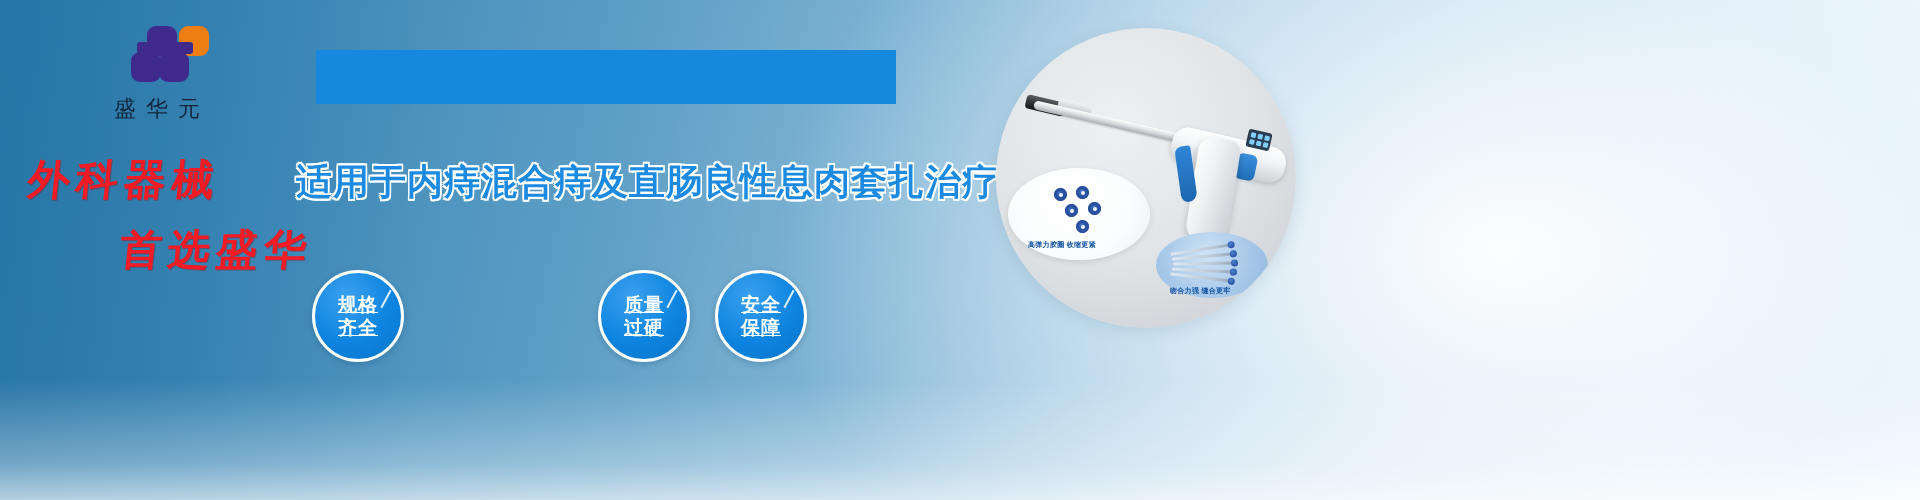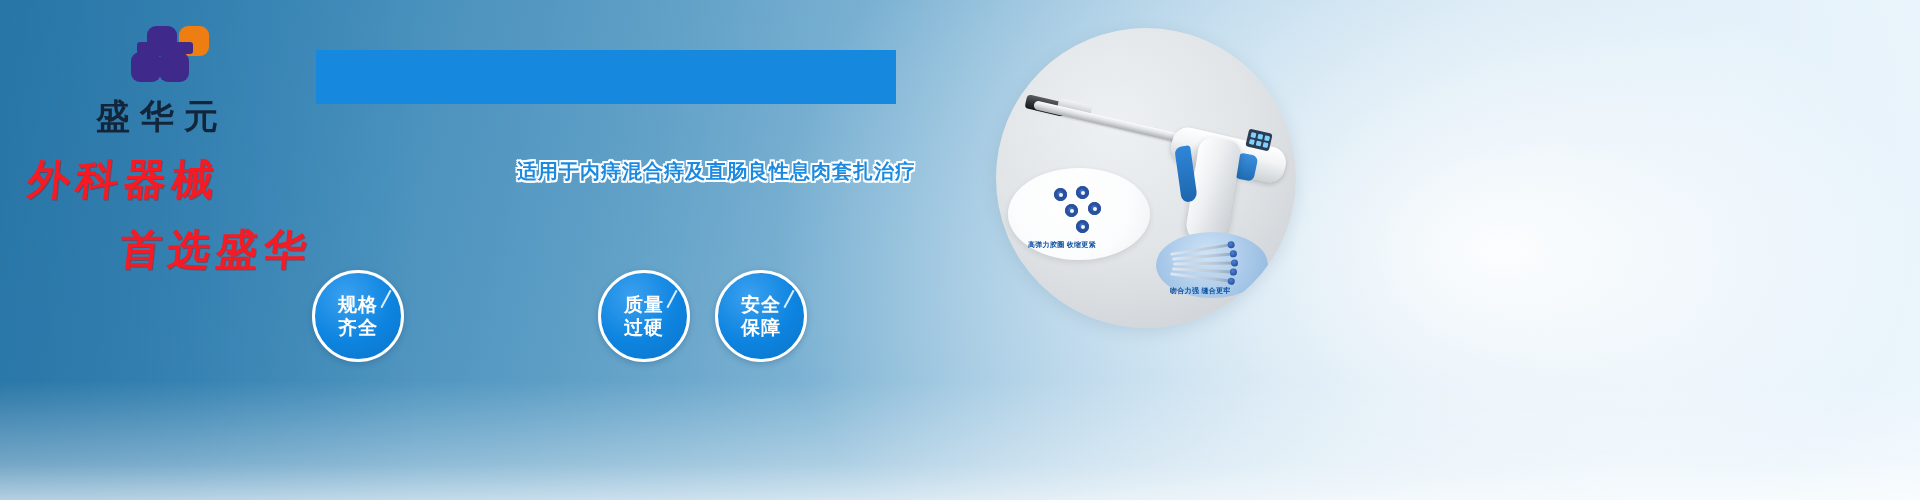--- a/index.html
+++ b/index.html
@@ -29,22 +29,22 @@
   
   #logo{position:absolute;left:62px;top:26px;width:190px;text-align:center;}
   .logo-mark{position:relative;width:80px;height:62px;margin:0 auto;}
   .lm{position:absolute;border-radius:9px;}
   .lm-a{left:30px;top:0px;width:30px;height:30px;background:#3f2a8c;}
   .lm-b{left:62px;top:0px;width:30px;height:30px;background:#ef7e12;}
   .lm-c{left:14px;top:26px;width:30px;height:30px;background:#3f2a8c;}
   .lm-d{left:42px;top:26px;width:30px;height:30px;background:#3f2a8c;}
   .lm-bar{left:20px;top:16px;width:56px;height:12px;background:#3f2a8c;border-radius:3px;}
   .logo-text{
-    margin-top:6px;font-size:34px;letter-spacing:10px;color:#13253a;
-    font-weight:700;text-indent:10px;
+    margin-top:6px;font-size:22px;letter-spacing:10px;color:#13253a;
+    font-weight:400;text-indent:10px;
     font-family:"Liberation Serif","DejaVu Serif",serif;
   }
 
   
   #title-bar{
     position:absolute;left:316px;top:50px;width:580px;height:54px;
     background:#1689df;
   }
   #title-text{
     position:absolute;left:316px;top:50px;width:580px;height:54px;
@@ -53,21 +53,21 @@
     text-shadow:
       2px 0 0 #111, -2px 0 0 #111, 0 2px 0 #111, 0 -2px 0 #111,
       2px 2px 0 #111, -2px 2px 0 #111, 2px -2px 0 #111, -2px -2px 0 #111,
       3px 3px 1px rgba(0,0,0,.45);
     white-space:nowrap;
   }
 
   
   #subtitle{
     position:absolute;left:296px;top:158px;width:620px;
-    text-align:right;font-size:20px;font-weight:700;color:#1b8ae0;
+    text-align:center;font-size:36px;font-weight:700;color:#1b8ae0;
     letter-spacing:1px;white-space:nowrap;
     text-shadow:
       1.6px 0 0 #fff,-1.6px 0 0 #fff,0 1.6px 0 #fff,0 -1.6px 0 #fff,
       1.6px 1.6px 0 #fff,-1.6px 1.6px 0 #fff,1.6px -1.6px 0 #fff,-1.6px -1.6px 0 #fff;
   }
 
   
   #slogan{position:absolute;left:24px;top:152px;width:330px;height:110px;}
   .slogan-line{
     color:#f41b24;font-weight:700;
@@ -80,21 +80,21 @@
   #slogan-2{font-size:42px;margin-left:96px;margin-top:14px;}
 
   
   #badges{position:absolute;left:312px;top:270px;width:540px;height:100px;}
   .badge{
     position:absolute;top:0;width:86px;height:86px;border-radius:50%;
     background:radial-gradient(circle at 36% 26%, #3aa0ef 0%, #0d84e0 55%, #0b74c8 100%);
     border:3px solid #ffffff;
     box-shadow:0 2px 6px rgba(20,70,110,0.28);
     display:flex;flex-direction:column;align-items:center;justify-content:center;
-    color:#ffffff;font-size:19px;font-weight:700;line-height:1.22;letter-spacing:1px;
+    color:#ffffff;font-size:19px;font-weight:700;line-height:1.22;letter-spacing:1px;text-decoration:underline;
   }
   .badge span{display:block;}
   .badge .slash{
     position:absolute;right:14px;top:16px;width:2px;height:20px;
     background:rgba(255,255,255,.85);transform:rotate(28deg);
   }
   #badge-0{left:0px;}
   #badge-1{left:139px;}
   #badge-2{left:286px;}
   #badge-3{left:403px;}

